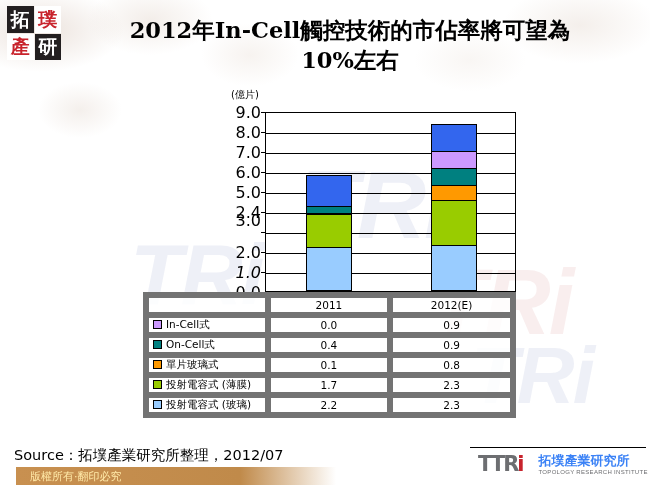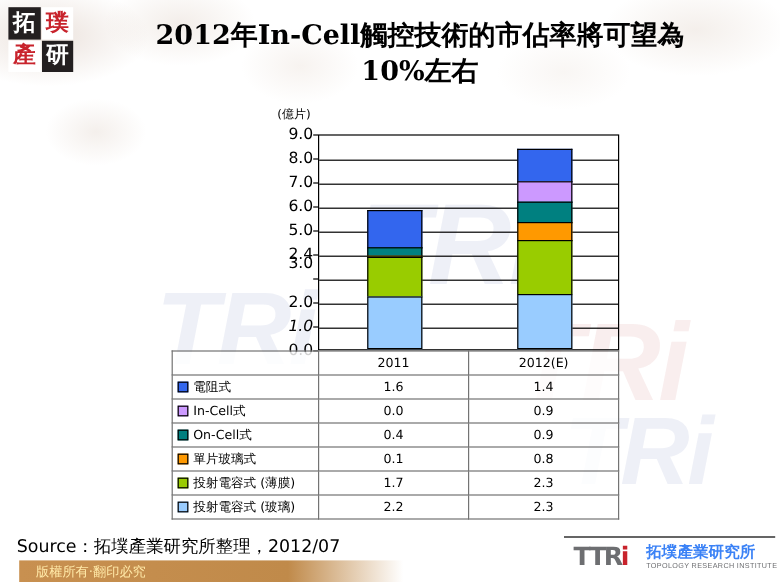--- a/index.html
+++ b/index.html
@@ -107,21 +107,21 @@
   }
   .yaxis {
     position: absolute;
     left: 225px; top: 112px;
     width: 40px; height: 180px;
   }
   .yaxis .lbl {
     position: absolute;
     right: 4px;
     transform: translateY(-50%);
-    font-size: 13px;
+    font-size: 16px;
     font-family: "DejaVu Sans", sans-serif;
     color: #000;
     white-space: nowrap;
   }
   .ytickmark {
     position: absolute;
     right: 0; width: 4px; height: 0;
     border-top: 1px solid #000;
   }
 
@@ -141,21 +141,21 @@
   
   .dtable {
     position: absolute;
     left: 143px; top: 292px;
     width: 373px;
     border-collapse: collapse;
     font-family: "DejaVu Sans", sans-serif;
     font-size: 10.5px;
   }
   .dtable td {
-    border: 1px solid #737373;
+    border: 6px solid #737373;
     height: 20px;
     padding: 0 4px;
     color: #000;
     background: rgba(255,255,255,0.82);
     margin-top: 40px;
   }
   .dtable td.cat { width: 122px; text-align: left; white-space: nowrap; }
   .dtable td.num { width: 125px; text-align: center; }
   .dtable tr.head td { text-align: center; }
   .swatch {
@@ -304,25 +304,20 @@
   </div>
 
   <table class="dtable">
     <tbody id="tbody">
         <tr class="head">
           <td class="cat"></td>
           <td class="num">2011</td>
           <td class="num">2012(E)</td>
         </tr>
         <tr>
-          <td class="cat"><span class="swatch" style="background: rgb(51, 102, 238);"></span><span class="catlabel">電阻式</span></td>
-          <td class="num">1.6</td>
-          <td class="num">1.4</td>
-        </tr>
-        <tr>
           <td class="cat"><span class="swatch" style="background: rgb(204, 153, 255);"></span><span class="catlabel">In-Cell式</span></td>
           <td class="num">0.0</td>
           <td class="num">0.9</td>
         </tr>
         <tr>
           <td class="cat"><span class="swatch" style="background: rgb(0, 128, 128);"></span><span class="catlabel">On-Cell式</span></td>
           <td class="num">0.4</td>
           <td class="num">0.9</td>
         </tr>
         <tr>

